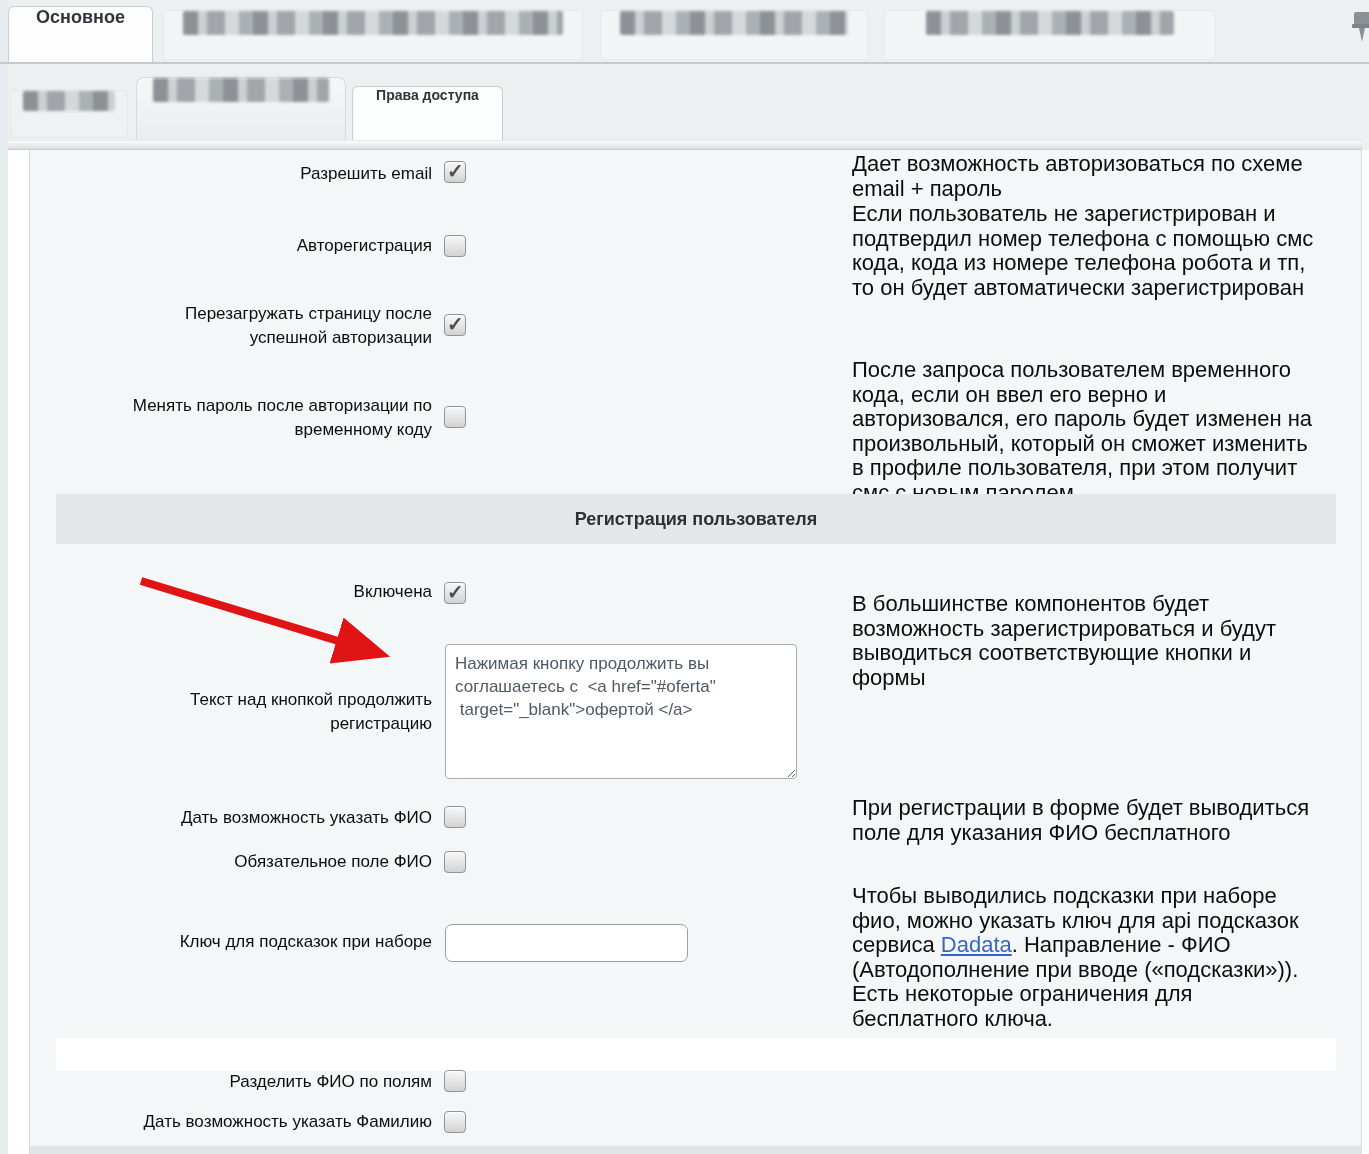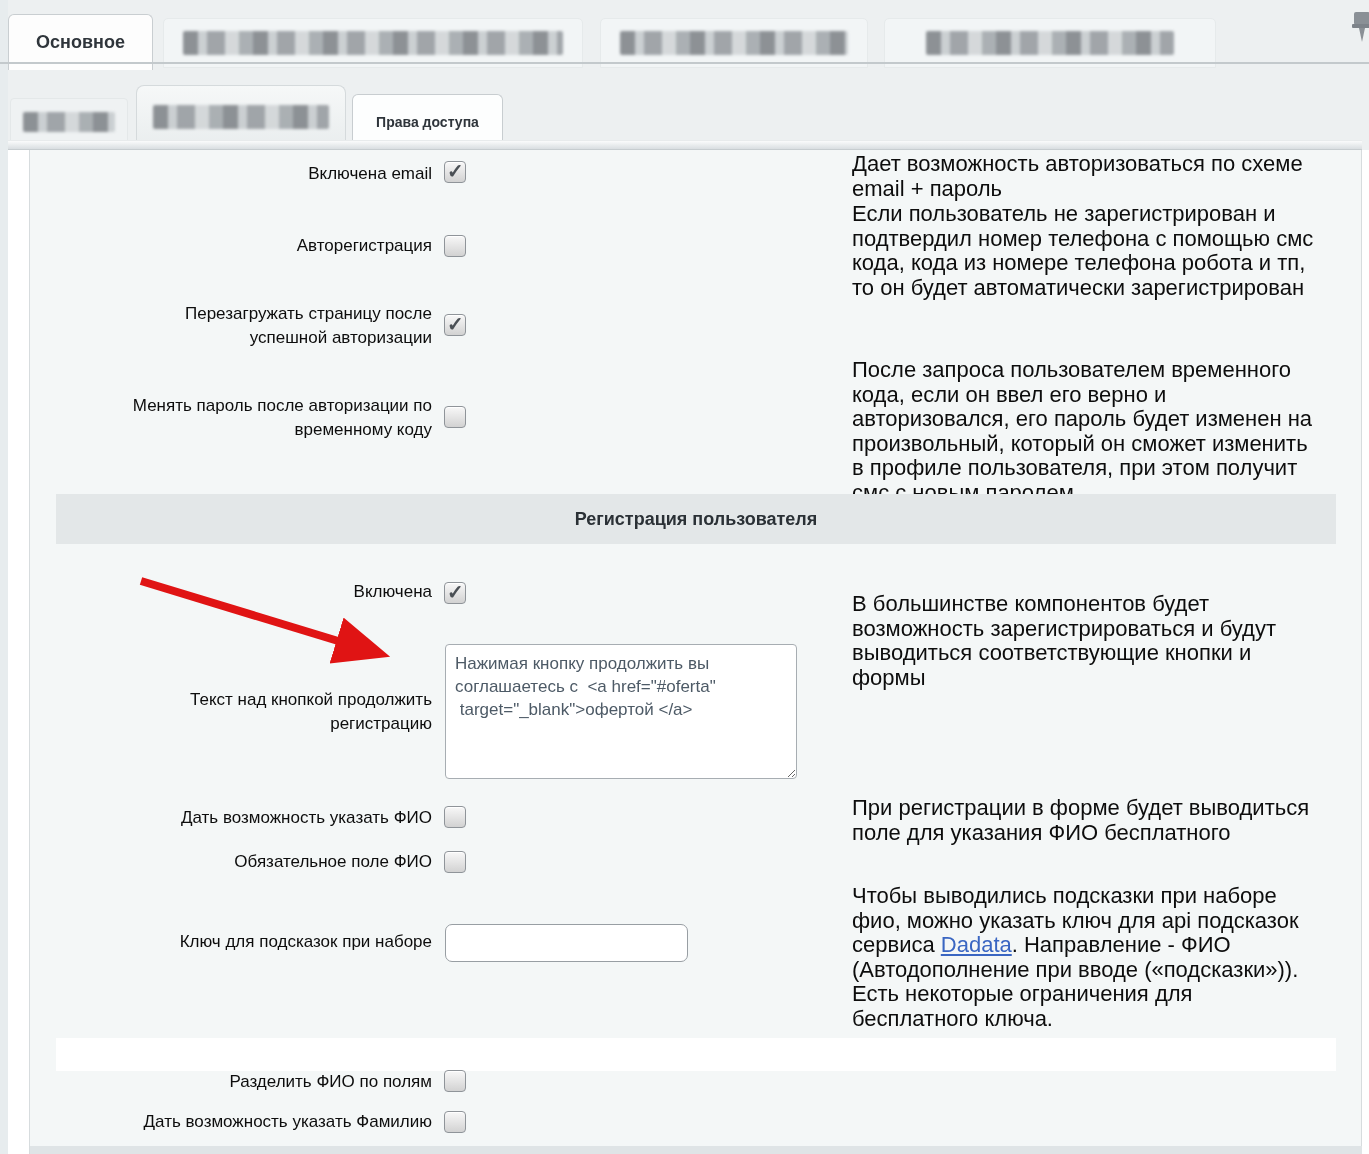--- a/index.html
+++ b/index.html
@@ -11,21 +11,21 @@
   
   .top-bg { position:absolute; left:0; top:0; width:1369px; height:150px; background:#edf0f1; }
   .left-rail { position:absolute; left:0; top:0; width:8px; height:1154px; background:#e7ecee; }
   .left-gutter { position:absolute; left:8px; top:150px; width:21px; height:1004px; background:#ffffff; }
   .content-bg { position:absolute; left:29px; top:150px; width:1333px; height:1004px; background:#f4f7f7;
     border-left:1px solid #d7dcde; border-right:1px solid #d7dcde; }
   .right-gutter { position:absolute; left:1362px; top:150px; width:7px; height:1004px; background:#ffffff; }
 
   .tabrow1-line { position:absolute; left:0; top:62px; width:1369px; height:2px; background:#c3c9cc; }
 
-  .tab { position:absolute; display:flex; align-items:center; justify-content:center;margin-top:8px; }
+  .tab { position:absolute; display:flex; justify-content:center; }
   .tab1-active {
     left:8px; top:6px; width:145px; height:56px; background:#fdfdfd;
     border:1px solid #c9ced1; border-bottom:none; border-radius:6px 6px 0 0;
     font-size:18px; font-weight:bold; color:#2f353b;
   }
   .tab1-ghost { top:10px; height:50px; background:#f2f5f6; border:1px solid #e6eaeb; border-radius:5px 5px 0 0; }
   .t1b { left:163px; width:420px; }
   .t1c { left:600px; width:268px; }
   .t1d { left:884px; width:332px; }
 
@@ -119,21 +119,21 @@
     <div class="blur-block" style="width:92px;height:20px"></div>
   </div>
   <div class="tab tab2-ghost-raised">
     <div class="blur-block" style="width:176px"></div>
   </div>
   <div class="tab tab2-access">
     <span>Права доступа</span>
   </div>
   <div class="strip"></div>
 
-  <div class="flabel" style="left:60px;top:162px;width:372px">Включена email</div>
+  <div class="flabel" style="left:60px;top:162px;width:372px">Разрешить email</div>
   <div class="cb" style="left:444px;top:161px">
     <span class="mark">✓</span>
   </div>
   <div class="help" style="top:152px">Дает возможность авторизоваться по схеме email + пароль</div>
 
   <div class="flabel" style="left:60px;top:234px;width:372px">Авторегистрация</div>
   <div class="cb" style="left:444px;top:235px"></div>
   <div class="help" style="top:202px">Если пользователь не зарегистрирован и подтвердил номер телефона с помощью смс кода, кода из номере телефона робота и тп, то он будет автоматически зарегистрирован</div>
 
   <div class="flabel" style="left:132px;top:302px;width:300px">Перезагружать страницу после успешной авторизации</div>

